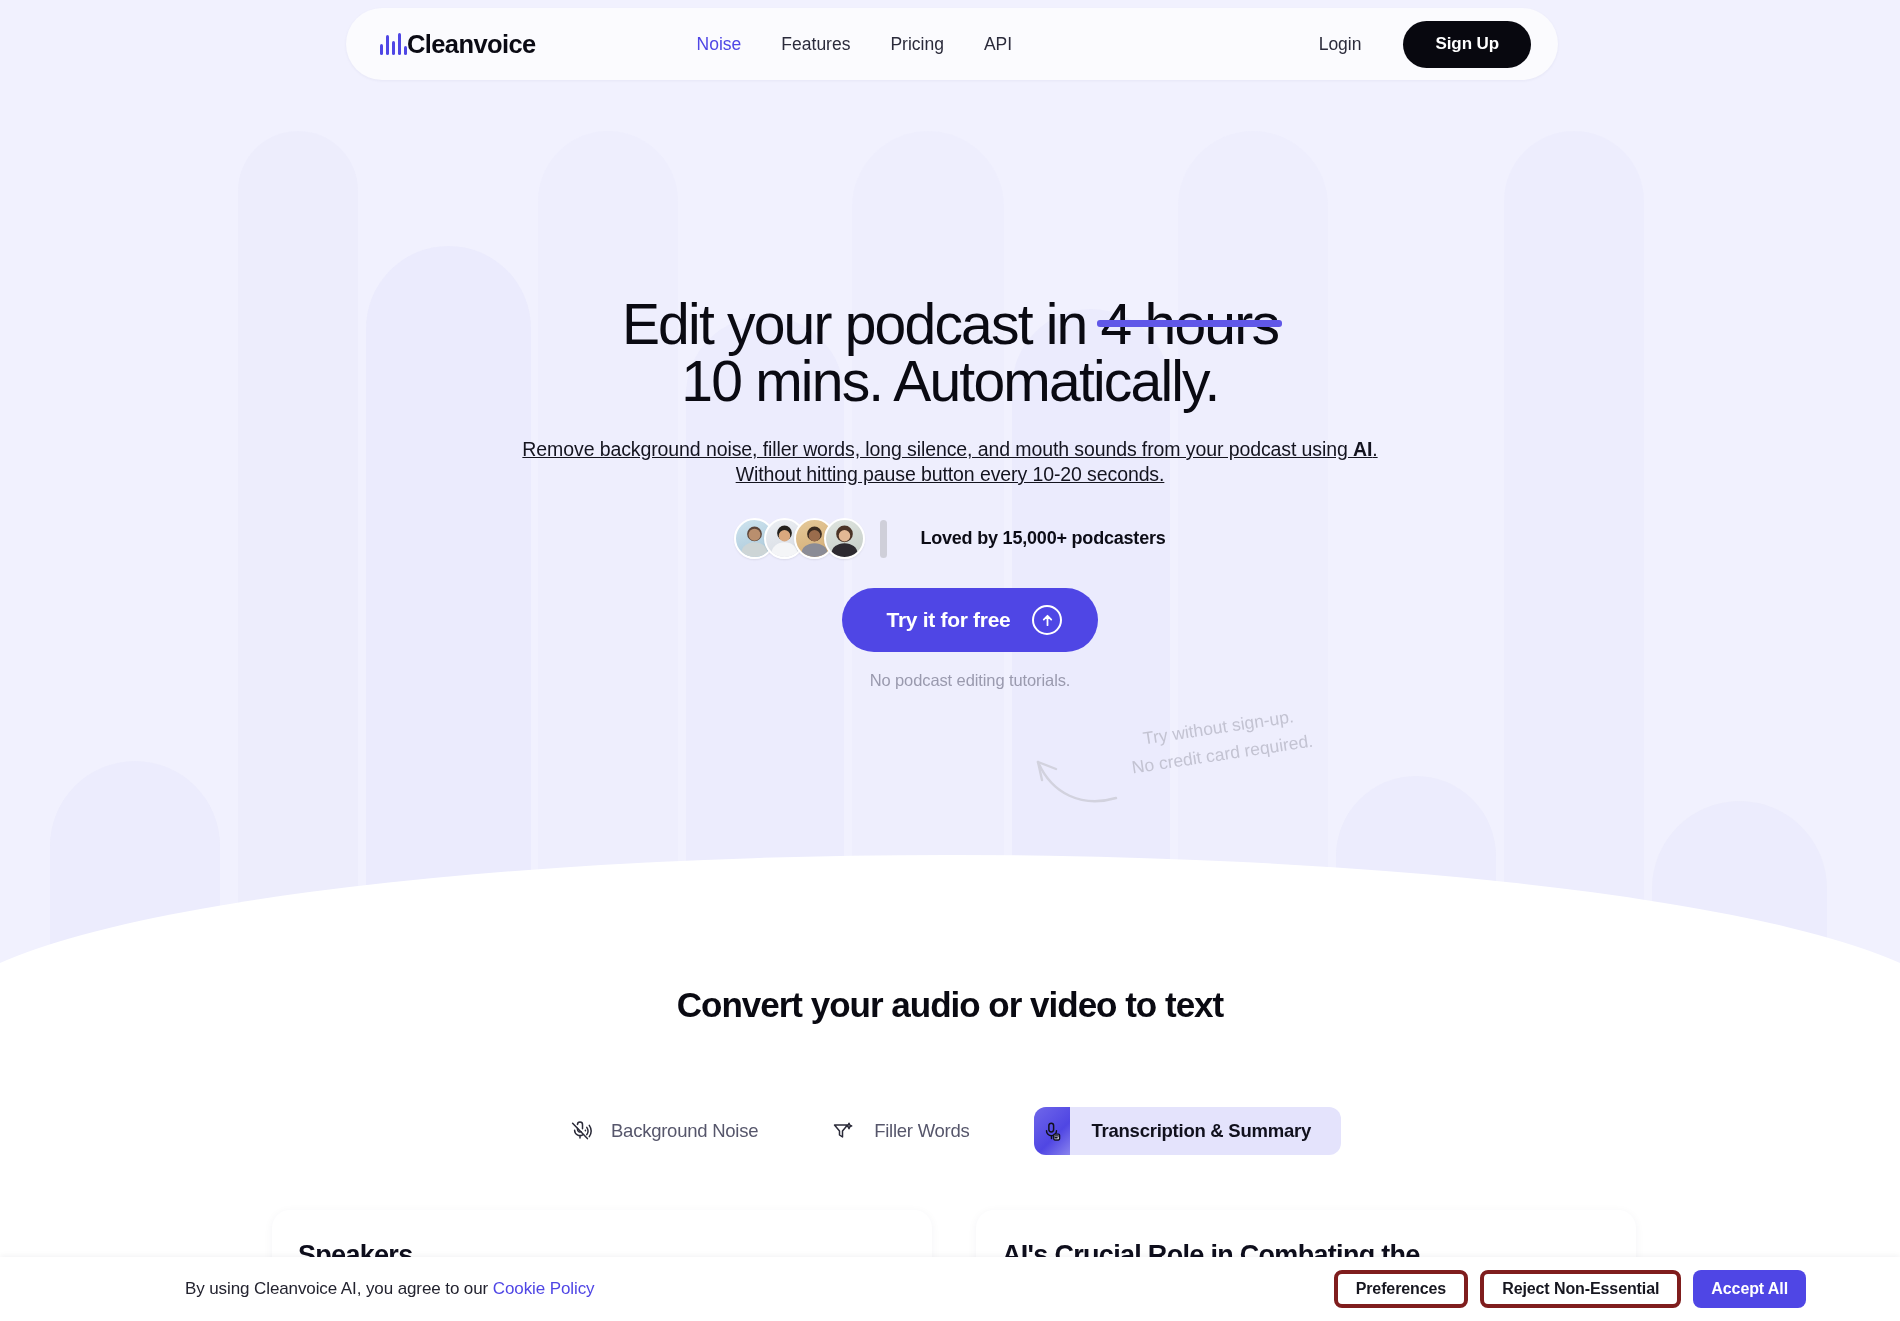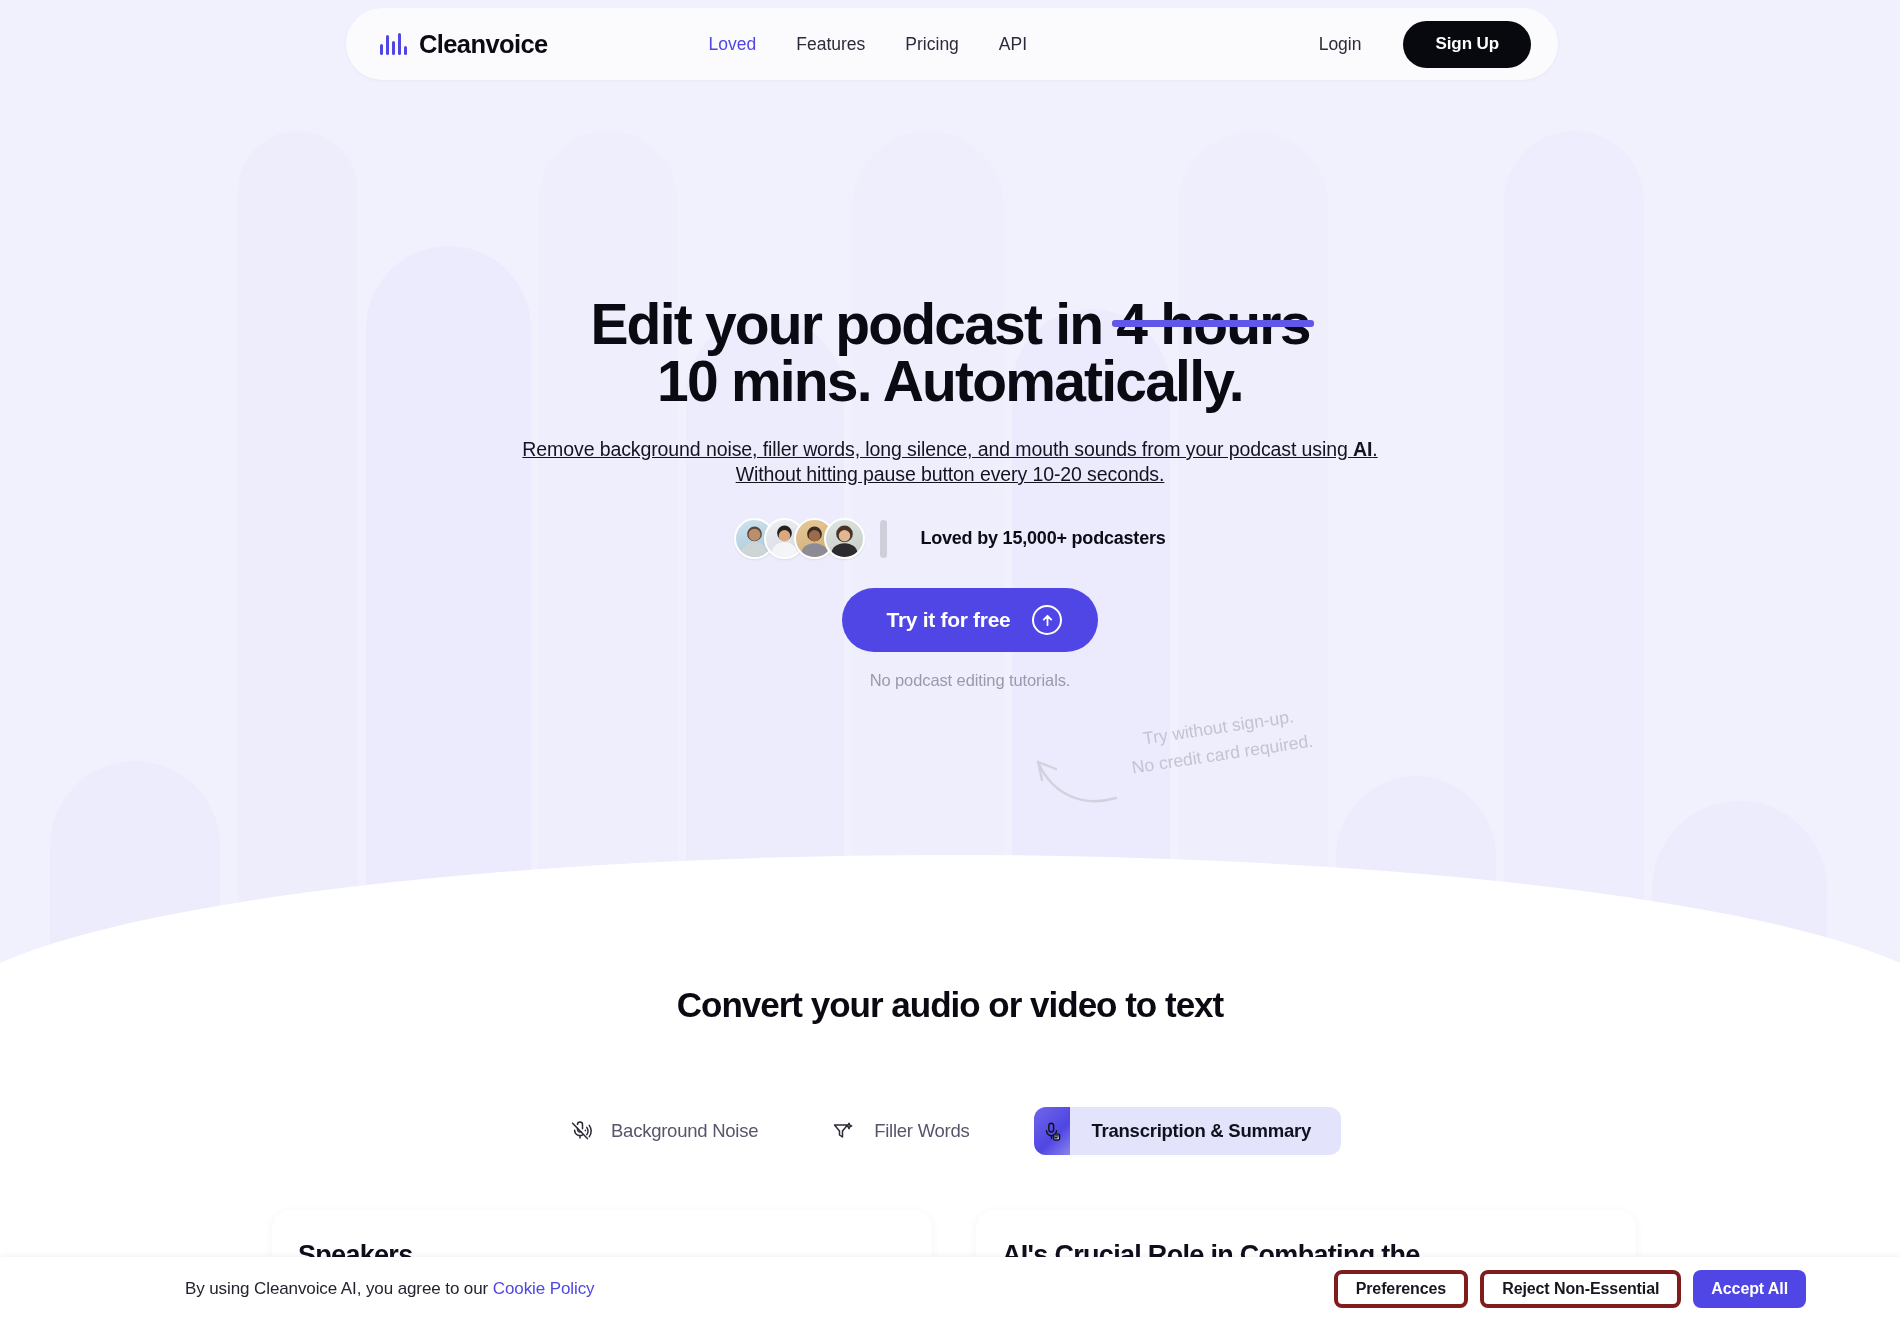--- a/index.html
+++ b/index.html
@@ -31,21 +31,21 @@
     left: 346px; top: 8px;
     width: 1212px; height: 72px;
     background: #fbfbfe;
     border-radius: 40px;
     display: flex;
     align-items: center;
     z-index: 30;
     box-shadow: 0 1px 3px rgba(40,40,90,.05);
   }
   #brand {
-    display: flex; align-items: center; gap: 12px;
+    display: flex; align-items: center; gap: 0;
     margin-left: 34px;
     cursor: pointer;
   }
   #logo-mark { display: flex; align-items: flex-end; gap: 2.5px; height: 22px; }
   #logo-mark i { display:block; width: 3.4px; background: #4f46e5; border-radius: 2px; }
   #logo-mark i:nth-child(1) { height: 11px; }
   #logo-mark i:nth-child(2) { height: 20px; }
   #logo-mark i:nth-child(3) { height: 14px; }
   #logo-mark i:nth-child(4) { height: 22px; }
   #logo-mark i:nth-child(5) { height: 9px; }
@@ -83,21 +83,21 @@
   
   #hero {
     position: absolute;
     top: 0; left: 0; width: 1900px;
     z-index: 10;
     text-align: center;
   }
   #headline {
     margin-top: 296px;
     font-size: 57px; line-height: 57px;
-    font-weight: 700; color: #0a0a12;
+    font-weight: 400; color: #0a0a12;
     letter-spacing: -1.8px;
   }
   #headline .strike {
     position: relative;
     display: inline-block;
   }
   #headline .strike::after {
     content: "";
     position: absolute;
     left: -4px; right: -4px; top: 24px;
@@ -299,21 +299,21 @@
       <i></i>
         <i></i>
         <i></i>
         <i></i>
         <i></i>
     </span>
     <span id="brand-name">Cleanvoice</span>
   </div>
 
   <div id="nav-links">
-    <a class="nav-link active">Loved</a>
+    <a class="nav-link active">Noise</a>
     <a class="nav-link">Features</a>
     <a class="nav-link">Pricing</a>
     <a class="nav-link">API</a>
   </div>
 
   <div id="nav-right">
     <a id="login-link">Login</a>
     <button id="signup-button">Sign Up</button>
   </div>
 </nav>

